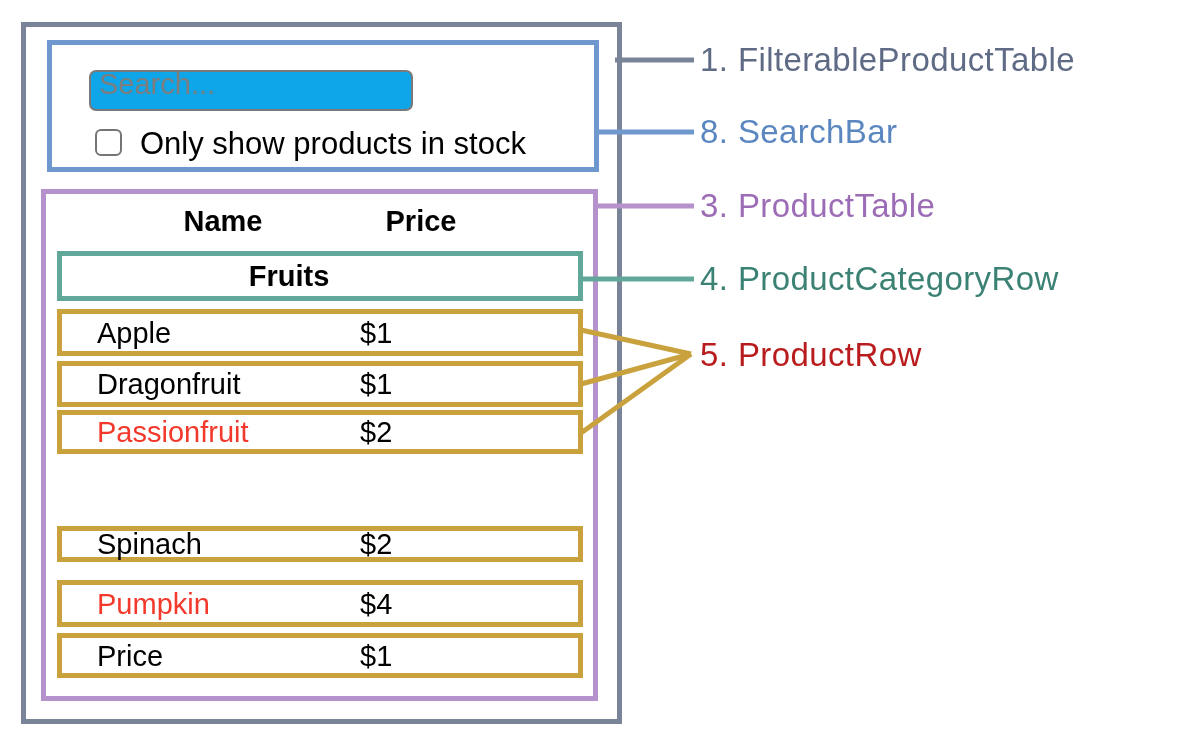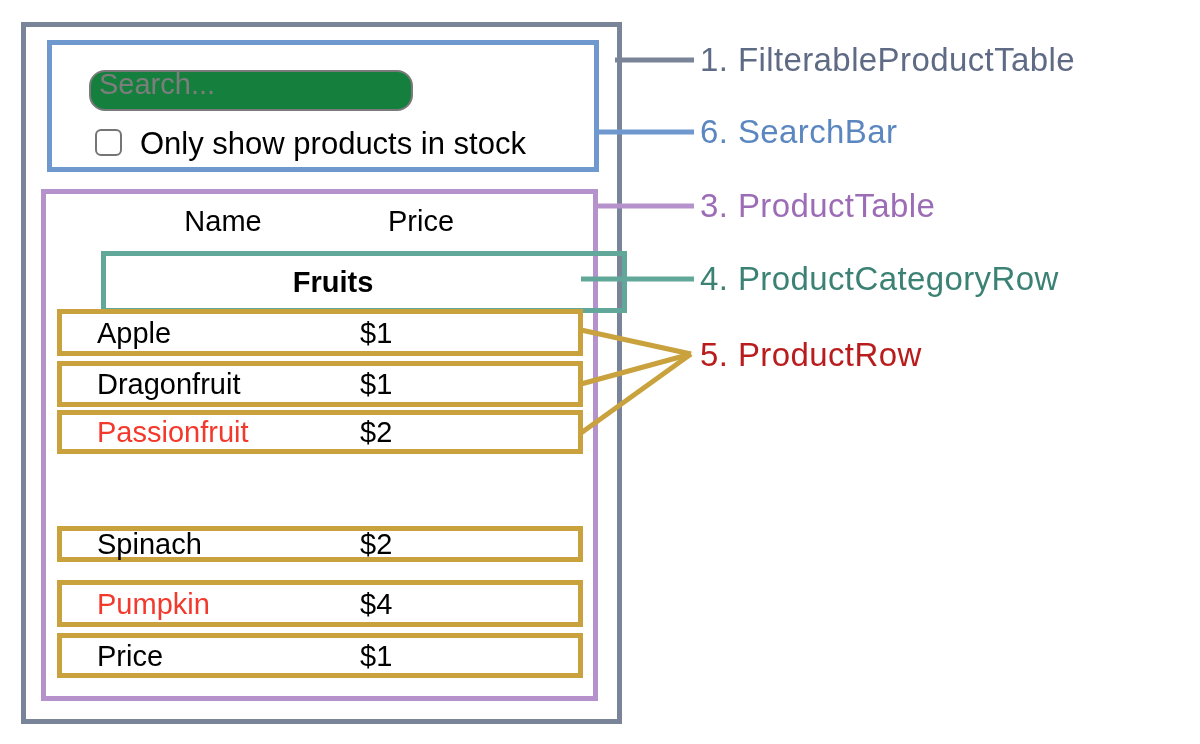--- a/index.html
+++ b/index.html
@@ -8,34 +8,34 @@
     font-family:"Liberation Sans",sans-serif;overflow:hidden;
   }
   .box{position:absolute;box-sizing:border-box;border-style:solid;border-width:5px;background:transparent;}
   
   .outer-box   {left:21px;top:22px;width:601px;height:702px;border-color:#7a8499;}
   .search-box  {left:47px;top:40px;width:552px;height:132px;border-color:#6f99ce;}
   .table-box   {left:41px;top:189px;width:557px;height:512px;border-color:#b592cc;}
   .row-box{left:57px;width:526px;}
   .cat-row{border-color:#62a89a;}
   .prod-row{border-color:#c9a23e;}
-  .row-fruits      {top:251px;height:62px;margin-left:44px;}
+  .row-fruits      {top:251px;height:50px;}
   .row-apple       {top:309px;height:47px;}
   .row-dragonfruit {top:361px;height:46px;}
   .row-passionfruit{top:410px;height:44px;padding-left:16px;}
   .row-vegetables  {top:472px;height:48px;}
   .row-spinach     {top:526px;height:36px;}
   .row-pumpkin     {top:580px;height:47px;}
   .row-peas        {top:633px;height:45px;}
 
   
   .search-input{
     position:absolute;left:89px;top:70px;width:324px;height:41px;box-sizing:border-box;
-    border:2px solid #7a7a7a;border-radius:16px;padding:0 0 12px 8px;
-    font-family:"Liberation Sans",sans-serif;font-size:29px;color:#222;background:#15803d;outline:none;
+    border:2px solid #7a7a7a;border-radius:7px;padding:0 0 12px 8px;
+    font-family:"Liberation Sans",sans-serif;font-size:29px;color:#222;background:#0ea5e9;outline:none;
   }
   .search-input::placeholder{color:#7d7d7d;opacity:1;}
   .checkbox{
     position:absolute;left:95px;top:129px;width:27px;height:27px;box-sizing:border-box;
     border:2px solid #757575;border-radius:6px;background:#fff;cursor:pointer;
   }
   .checkbox-label{
     position:absolute;left:140px;top:144px;transform:translateY(-50%);
     font-size:31px;color:#000;white-space:nowrap;
   }
@@ -44,21 +44,21 @@
   .cell{position:absolute;transform:translateY(-50%);top:50%;font-size:29px;color:#000;white-space:nowrap;}
   .cell.name{left:35px;}
   .cell.price{left:298px;}
   .cell[data-status="out-of-stock"]{color:#f3392b;}
   .cat-label{
     position:absolute;left:227px;top:50%;transform:translate(-50%,-50%);
     font-size:29px;font-weight:bold;color:#000;white-space:nowrap;
   }
   .col-header{
     position:absolute;transform:translate(-50%,-50%);
-    font-size:29px;font-weight:normal;color:#000;white-space:nowrap;
+    font-size:29px;font-weight:bold;color:#000;white-space:nowrap;
   }
   .col-header.name {left:223px;top:221px;}
   .col-header.price{left:421px;top:221px;}
 
   
   .connectors{position:absolute;left:0;top:0;width:1200px;height:744px;pointer-events:none;}
 
   
   .comp-label{
     position:absolute;left:700px;transform:translateY(-50%);
@@ -121,18 +121,18 @@
     <line x1="615" y1="60" x2="694" y2="60" stroke-width="5" stroke="#7a8499"></line>
     <line x1="597" y1="132" x2="694" y2="132" stroke-width="5" stroke="#6f99ce"></line>
     <line x1="596" y1="206" x2="694" y2="206" stroke-width="5" stroke="#b592cc"></line>
     <line x1="581" y1="279" x2="694" y2="279" stroke-width="5" stroke="#62a89a"></line>
     <line x1="581" y1="330" x2="691" y2="354" stroke-width="5" stroke="#c9a23e"></line>
     <line x1="581" y1="384" x2="691" y2="354" stroke-width="5" stroke="#c9a23e"></line>
     <line x1="581" y1="433" x2="691" y2="354" stroke-width="5" stroke="#c9a23e"></line>
   </svg>
 
   <span class="comp-label l1">1. FilterableProductTable</span>
-  <span class="comp-label l2">6. SearchBar</span>
+  <span class="comp-label l2">8. SearchBar</span>
   <span class="comp-label l3">3. ProductTable</span>
   <span class="comp-label l4">4. ProductCategoryRow</span>
   <span class="comp-label l5">5. ProductRow</span>
 
 </div>
 
 </body></html>

